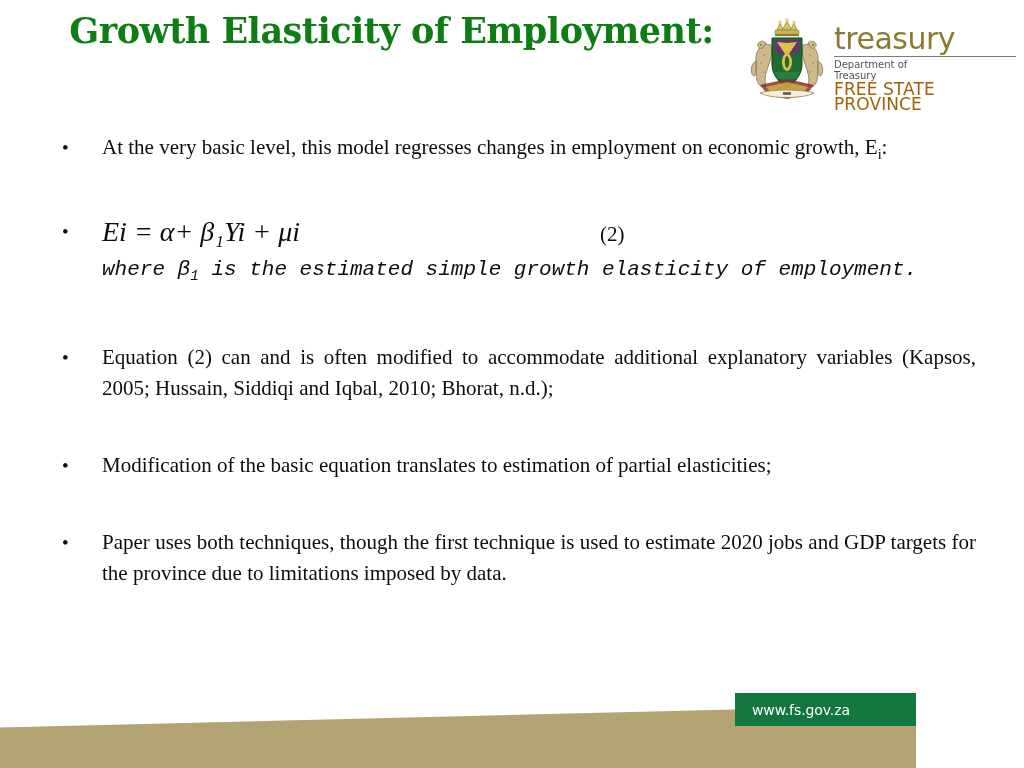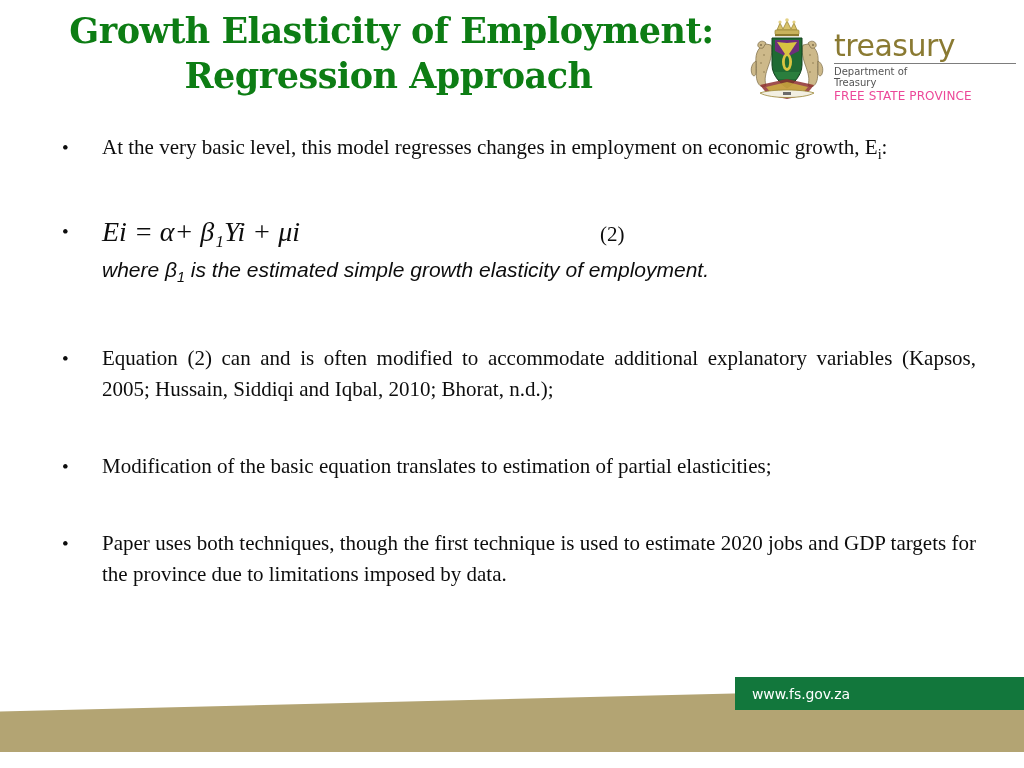--- a/index.html
+++ b/index.html
@@ -69,23 +69,23 @@
     width: 100%;
   }
   .treasury-dept {
     font-family: "DejaVu Sans", sans-serif;
     font-size: 10px;
     line-height: 11px;
     color: #545454;
   }
   .treasury-prov {
     font-family: "DejaVu Sans", sans-serif;
-    font-size: 12px;
+    font-size: 17px;
     line-height: 15px;
-    color: #ec4899;
+    color: #a16207;
     letter-spacing: 0.1px;
     margin-top: 1px;
   }
 
   
   .content {
     position: absolute;
     left: 56px;
     top: 132px;
     width: 920px;
@@ -132,32 +132,32 @@
     font-size: 21px;
     line-height: 32px;
     color: #0d0d0d;
     margin-left: 300px;
   }
   .where-line {
     font-style: italic;
     font-size: 21px;
     line-height: 32px;
     color: #0d0d0d;
-    font-family: Liberation Sans, sans-serif;
+    font-family: Liberation Mono, monospace;
     font-stretch: condensed;
     margin-top: 4px;
   }
   sub { font-size: 0.68em; }
 
   
   .footer {
     position: absolute;
     left: 0;
-    bottom: 16px;
-    width: 1024px;
+    bottom: 0;
+    width: 916px;
     height: 90px;
     overflow: hidden;
     text-align: right;
   }
   .khaki-band {
     position: absolute;
     left: 0;
     bottom: 0;
     width: 1024px;
     height: 90px;
@@ -180,21 +180,20 @@
     color: #ffffff;
     padding-left: 17px;
     letter-spacing: -0.1px;
   }
 </style>
 </head>
 <body>
 
 <div class="title-block">
   <div class="title-line l1">Growth Elasticity of Employment:</div>
-  <div class="title-line l2">Regression Approach</div>
 </div>
 
 <div class="logo-block">
   <div class="coat-of-arms">
     <svg viewBox="0 0 86 94" width="86" height="94" aria-hidden="true">
 
       <g>
         <path d="M33 13 L36 6 L39 12 L43 4 L47 12 L50 6 L53 13 Z" fill="#d8c26a" stroke="#9a8636" stroke-width="0.8"></path>
         <circle cx="36" cy="5" r="1.6" fill="#e3d183"></circle>
         <circle cx="43" cy="3" r="1.8" fill="#e3d183"></circle>

